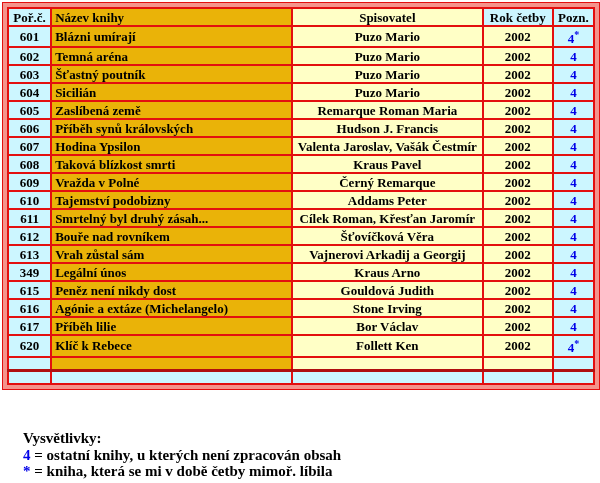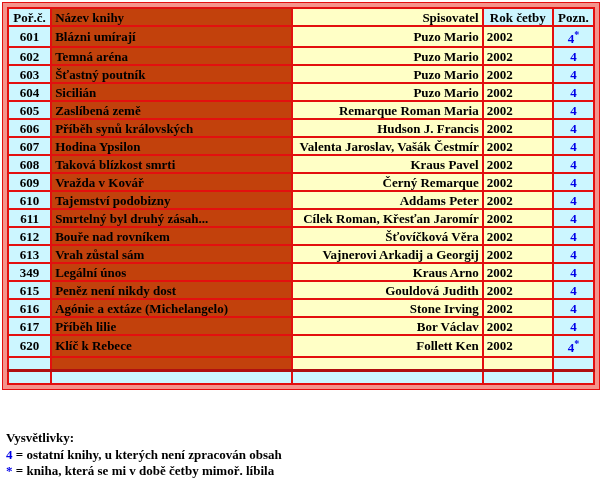--- a/index.html
+++ b/index.html
@@ -23,32 +23,32 @@
     height:16px;
     line-height:15px;
     font-size:13px;
     font-weight:bold;
     padding:0 3px;
     overflow:hidden;
     white-space:nowrap;
   }
   th{background:#ccf6ff;text-align:left;margin-top:21px;}
   .c-num,.th-num{width:36px;text-align:center;background:#ccf6ff;}
-  .c-title,.th-title{width:252px;text-align:left;background:#c2410c;}
-  .c-author,.th-author{width:184px;text-align:right;background:#ffffc6;}
-  .c-year,.th-year{width:64px;background:#ffffc6;}
+  .c-title,.th-title{width:252px;text-align:left;background:#eab308;}
+  .c-author,.th-author{width:184px;text-align:center;background:#ffffc6;}
+  .c-year,.th-year{width:64px;text-align:center;background:#ffffc6;}
   .c-note,.th-note{width:34px;text-align:center;background:#ccf6ff;}
   .th-num,.th-year,.th-note{text-align:center;background:#ccf6ff;}
   td.c-note{color:#0000e8;}
   td.c-note sup{font-size:10px;}
   tr.empty-yellow td{height:11px;}
   tr.empty-blue td{height:11px;background:#ccf6ff;border-top-width:3px;border-top-color:#b01010;}
   .legend{
-    position:absolute;left:6px;top:430px;
-    font-size:13px;line-height:16px;
+    position:absolute;left:23px;top:430px;
+    font-size:15px;line-height:16px;
   }
   .legend-heading{margin-bottom:1px;}
   .legend-sym{color:#0000e8;}
 </style>
 </head>
 <body>
 
 <div class="frame">
   <table>
     <thead>
@@ -112,21 +112,21 @@
         </tr>
         <tr>
           <td class="c-num">608</td>
           <td class="c-title">Taková blízkost smrti</td>
           <td class="c-author">Kraus Pavel</td>
           <td class="c-year">2002</td>
           <td class="c-note">4</td>
         </tr>
         <tr>
           <td class="c-num">609</td>
-          <td class="c-title">Vražda v Kovář</td>
+          <td class="c-title">Vražda v Polné</td>
           <td class="c-author">Černý Remarque</td>
           <td class="c-year">2002</td>
           <td class="c-note">4</td>
         </tr>
         <tr>
           <td class="c-num">610</td>
           <td class="c-title">Tajemství podobizny</td>
           <td class="c-author">Addams Peter</td>
           <td class="c-year">2002</td>
           <td class="c-note">4</td>

